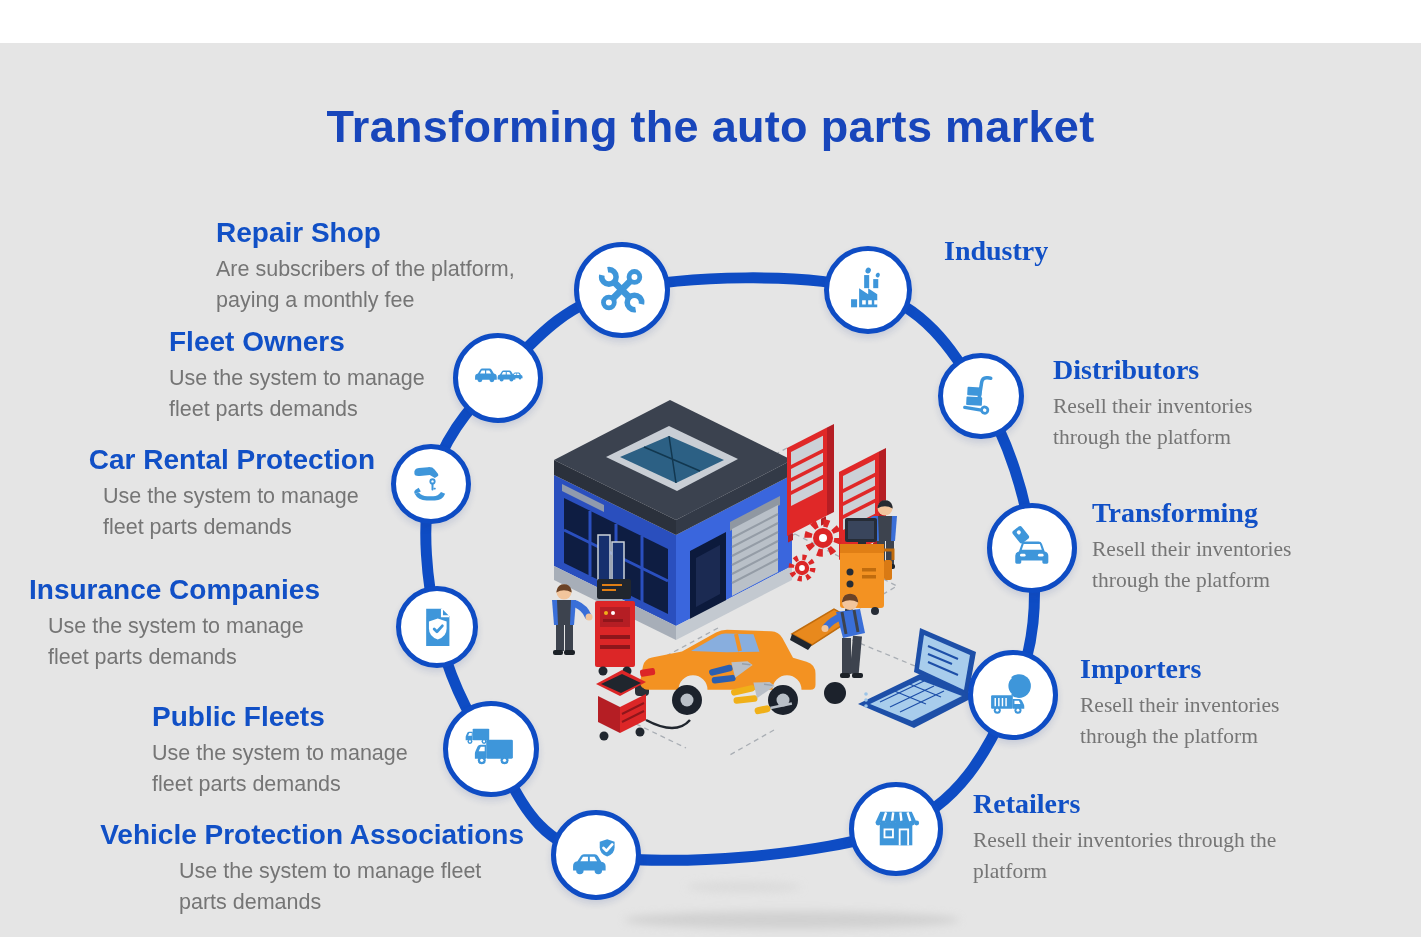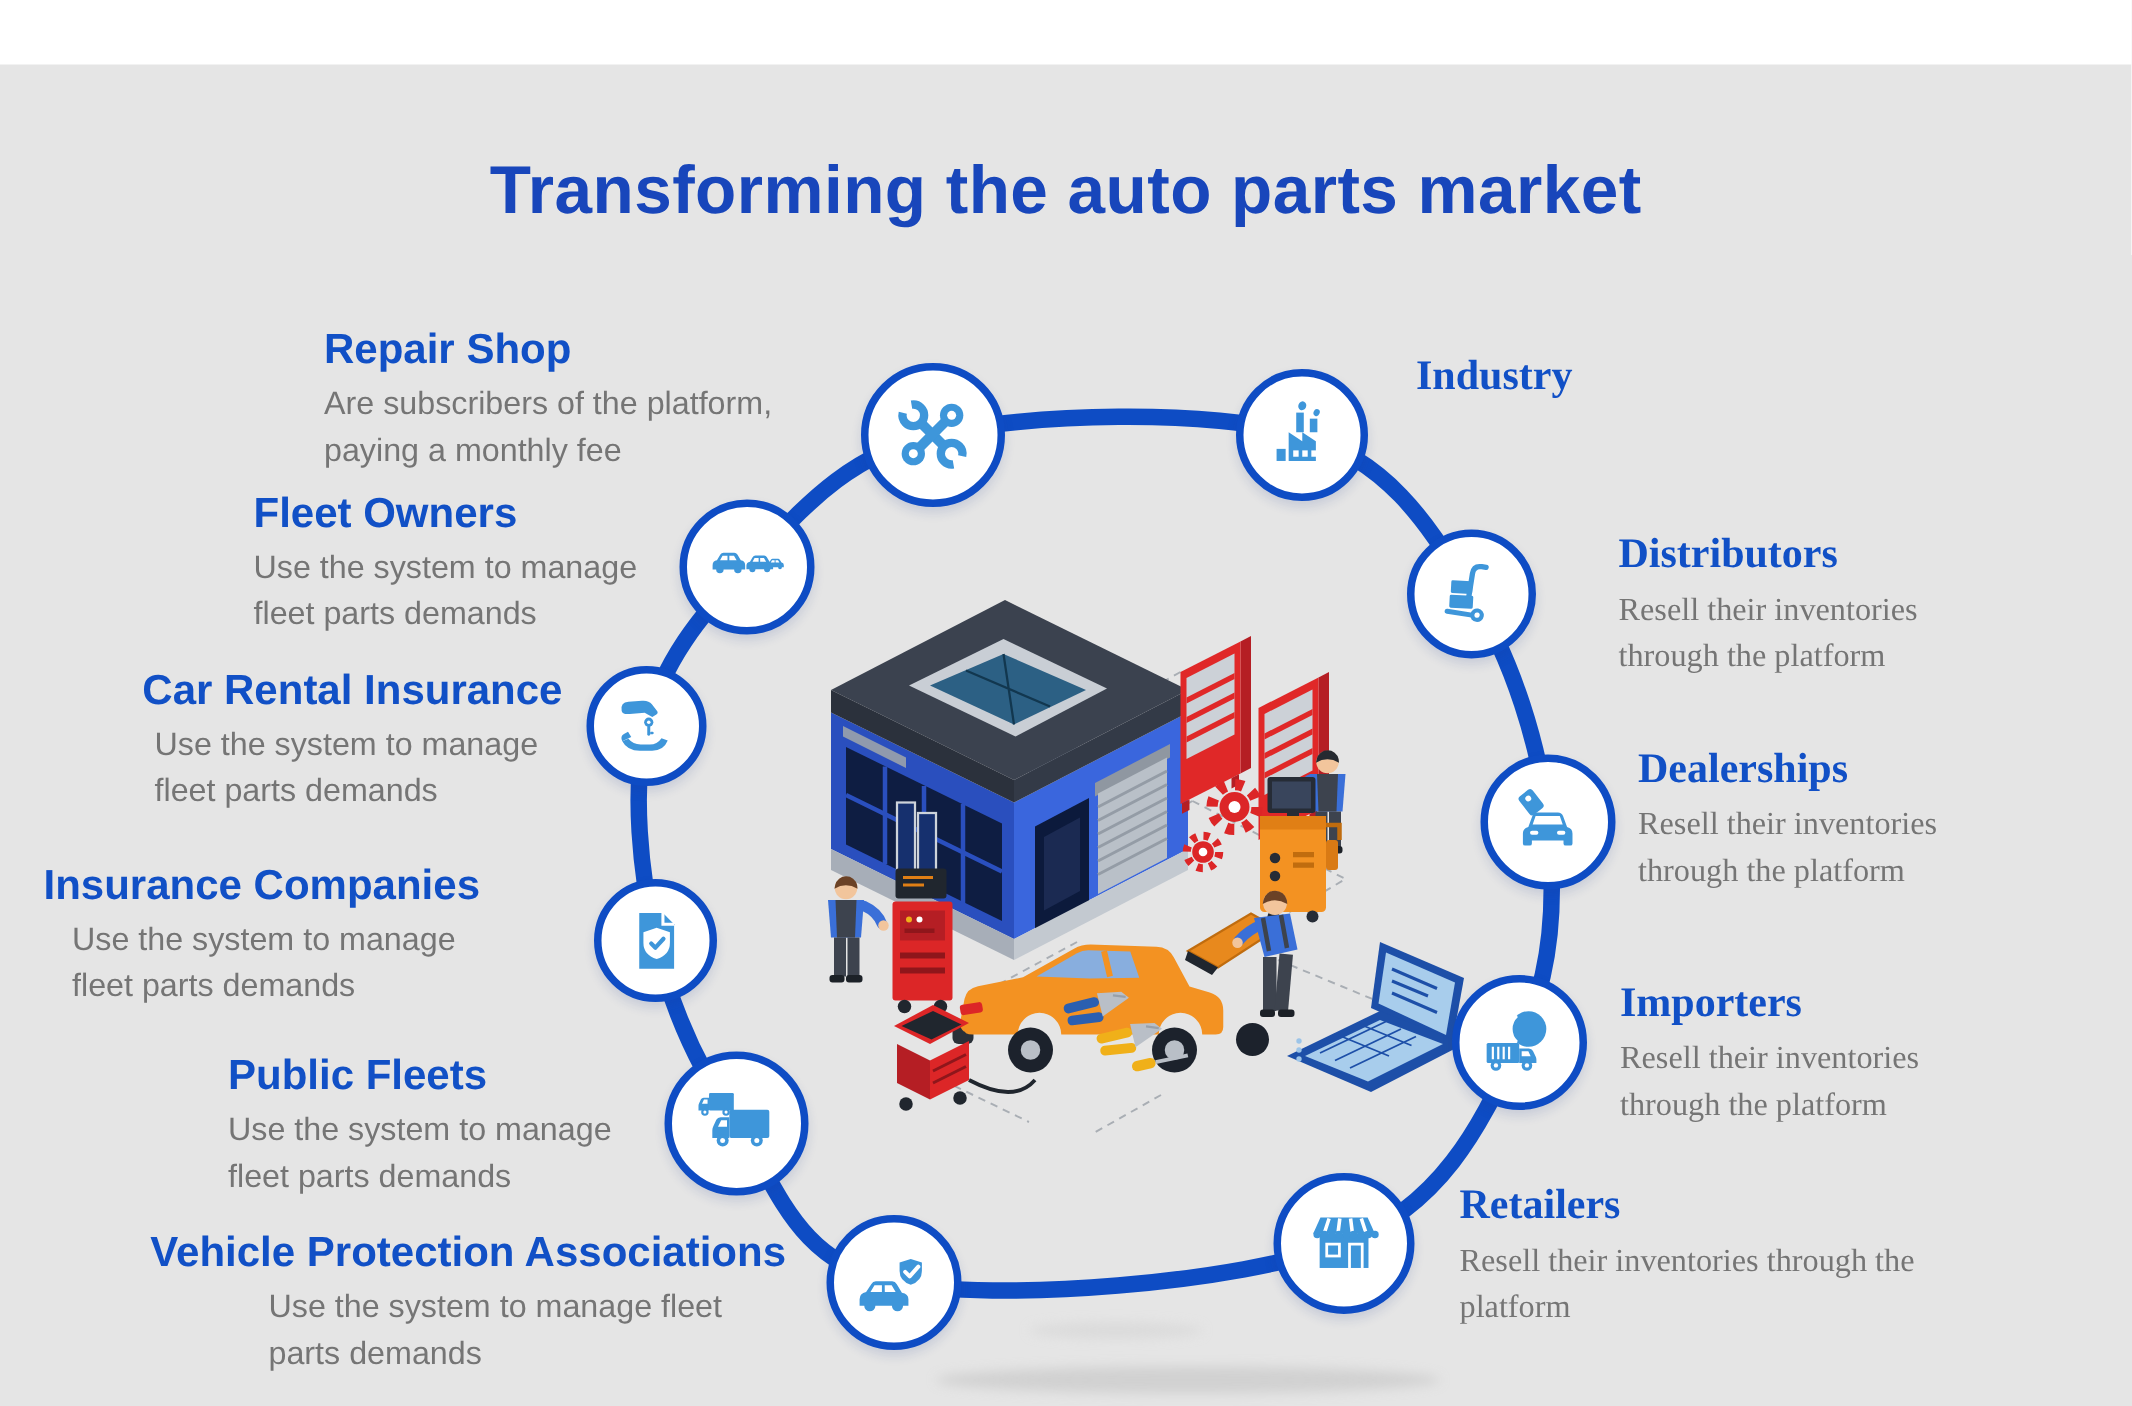--- a/index.html
+++ b/index.html
@@ -403,27 +403,27 @@
 
   <div class="label leftside" style="right:860px;top:174px">
     <h2>Repair Shop</h2>
     <p style="width:345px">Are subscribers of the platform, paying a monthly fee</p>
   </div>
 
   <div class="label rightside" style="left:944px;top:192px">
     <h2>Industry</h2>
   </div>
 
-  <div class="label rightside" style="left:1079px;top:311px">
+  <div class="label rightside" style="left:1053px;top:311px">
     <h2>Distributors</h2>
     <p style="width:250px">Resell their inventories through the platform</p>
   </div>
 
   <div class="label rightside" style="left:1092px;top:454px">
-    <h2>Dealerships</h2>
+    <h2>Transforming</h2>
     <p style="width:250px">Resell their inventories through the platform</p>
   </div>
 
   <div class="label rightside" style="left:1080px;top:610px">
     <h2>Importers</h2>
     <p style="width:250px">Resell their inventories through the platform</p>
   </div>
 
   <div class="label rightside" style="left:973px;top:745px">
     <h2>Retailers</h2>
@@ -439,21 +439,21 @@
     <h2>Public Fleets</h2>
     <p style="width:272px">Use the system to manage fleet parts demands</p>
   </div>
 
   <div class="label leftside" style="right:1101px;top:531px">
     <h2>Insurance Companies</h2>
     <p style="width:272px">Use the system to manage fleet parts demands</p>
   </div>
 
   <div class="label leftside" style="right:1046px;top:401px">
-    <h2>Car Rental Insurance</h2>
+    <h2>Car Rental Protection</h2>
     <p style="width:272px">Use the system to manage fleet parts demands</p>
   </div>
 
   <div class="label leftside" style="right:980px;top:283px">
     <h2>Fleet Owners</h2>
     <p style="width:272px">Use the system to manage fleet parts demands</p>
   </div>
 
 </div>
 

